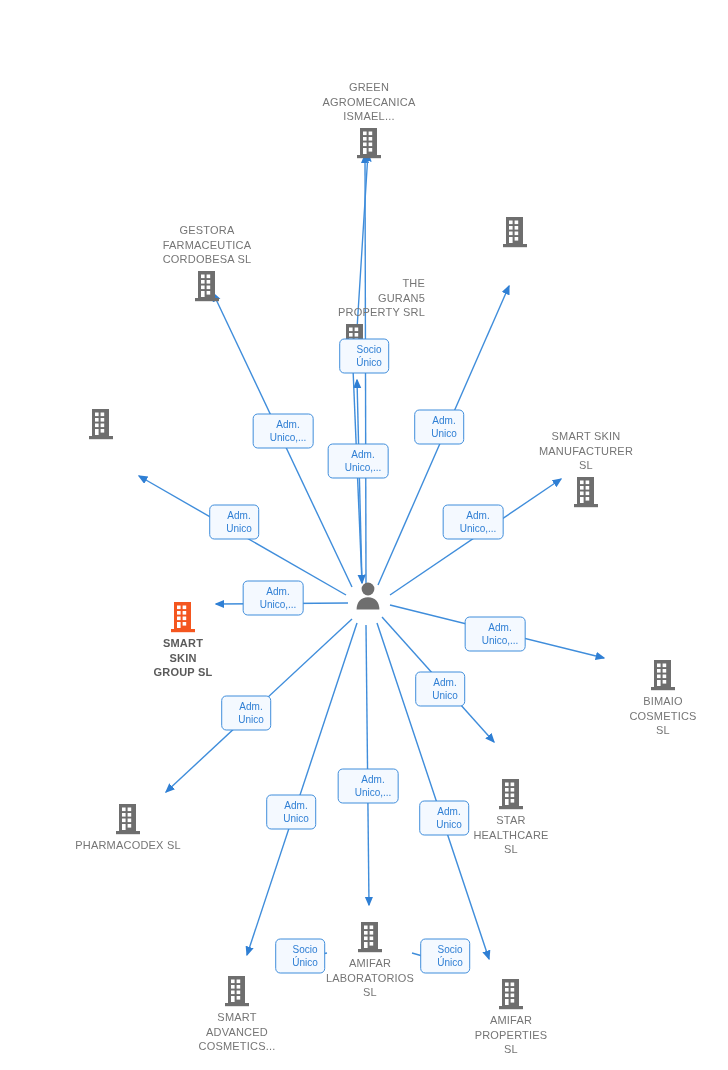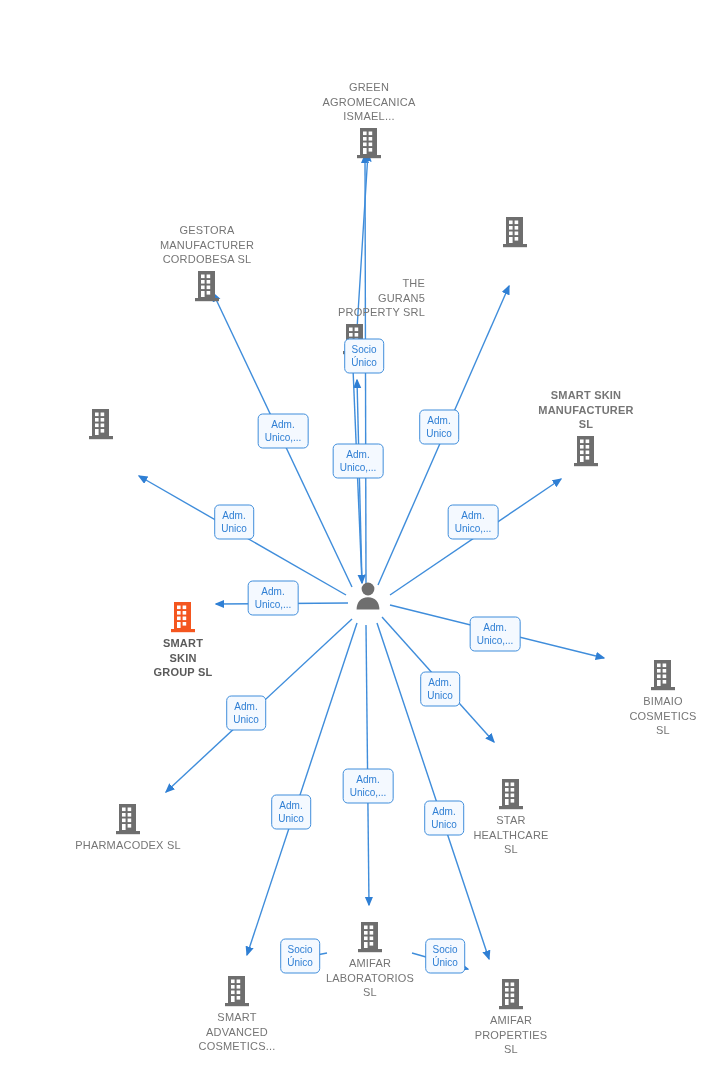--- a/index.html
+++ b/index.html
@@ -62,21 +62,21 @@
   }
   .edge-label {
     position: absolute;
     transform: translate(-50%, -50%);
     background: #f4f9ff;
     border: 1px solid #3f8ddb;
     border-radius: 5px;
     color: #2f7fd4;
     font-size: 10px;
     line-height: 13px;
-    padding: 3px 6px 4px 6px;
+    padding: 3px 6px 4px 16px;
     text-align: center;
     white-space: pre-line;
     box-sizing: border-box;
   }
   #watermark {
     position: absolute;
     right: 8px;
     bottom: 8px;
     font-size: 14px;
     line-height: 16px;
@@ -150,21 +150,21 @@
             <rect x="14.6" y="11" width="3.6" height="3.6"></rect>
             <rect x="9" y="16.5" width="3.6" height="3.6"></rect>
             <rect x="14.6" y="16.5" width="3.6" height="3.6"></rect>
             <rect x="9" y="22" width="3.6" height="6"></rect>
             <rect x="14.6" y="22" width="3.6" height="3.6"></rect>
           </g>
         </svg>
       </div>
       <div class="node" style="left: 207px; top: 198px;">
         <span class="label label-above">GESTORA
-MANUFACTURER
+FARMACEUTICA
 CORDOBESA SL</span>
         <svg class="node-icon" viewBox="0 0 30 34">
           <rect x="6" y="2" width="17" height="28" fill="#6e6e6e"></rect>
           <rect x="3" y="29" width="24" height="3.2" fill="#6e6e6e"></rect>
           <g fill="#ffffff">
             <rect x="9" y="5.5" width="3.6" height="3.6"></rect>
             <rect x="14.6" y="5.5" width="3.6" height="3.6"></rect>
             <rect x="9" y="11" width="3.6" height="3.6"></rect>
             <rect x="14.6" y="11" width="3.6" height="3.6"></rect>
             <rect x="9" y="16.5" width="3.6" height="3.6"></rect>
@@ -218,21 +218,21 @@
             <rect x="14.6" y="5.5" width="3.6" height="3.6"></rect>
             <rect x="9" y="11" width="3.6" height="3.6"></rect>
             <rect x="14.6" y="11" width="3.6" height="3.6"></rect>
             <rect x="9" y="16.5" width="3.6" height="3.6"></rect>
             <rect x="14.6" y="16.5" width="3.6" height="3.6"></rect>
             <rect x="9" y="22" width="3.6" height="6"></rect>
             <rect x="14.6" y="22" width="3.6" height="3.6"></rect>
           </g>
         </svg>
       </div>
-      <div class="node" style="left: 586px; top: 363px; font-weight: bold;">
+      <div class="node" style="left: 586px; top: 404px;">
         <span class="label label-above">SMART SKIN
 MANUFACTURER
 SL</span>
         <svg class="node-icon" viewBox="0 0 30 34">
           <rect x="6" y="2" width="17" height="28" fill="#6e6e6e"></rect>
           <rect x="3" y="29" width="24" height="3.2" fill="#6e6e6e"></rect>
           <g fill="#ffffff">
             <rect x="9" y="5.5" width="3.6" height="3.6"></rect>
             <rect x="14.6" y="5.5" width="3.6" height="3.6"></rect>
             <rect x="9" y="11" width="3.6" height="3.6"></rect>

